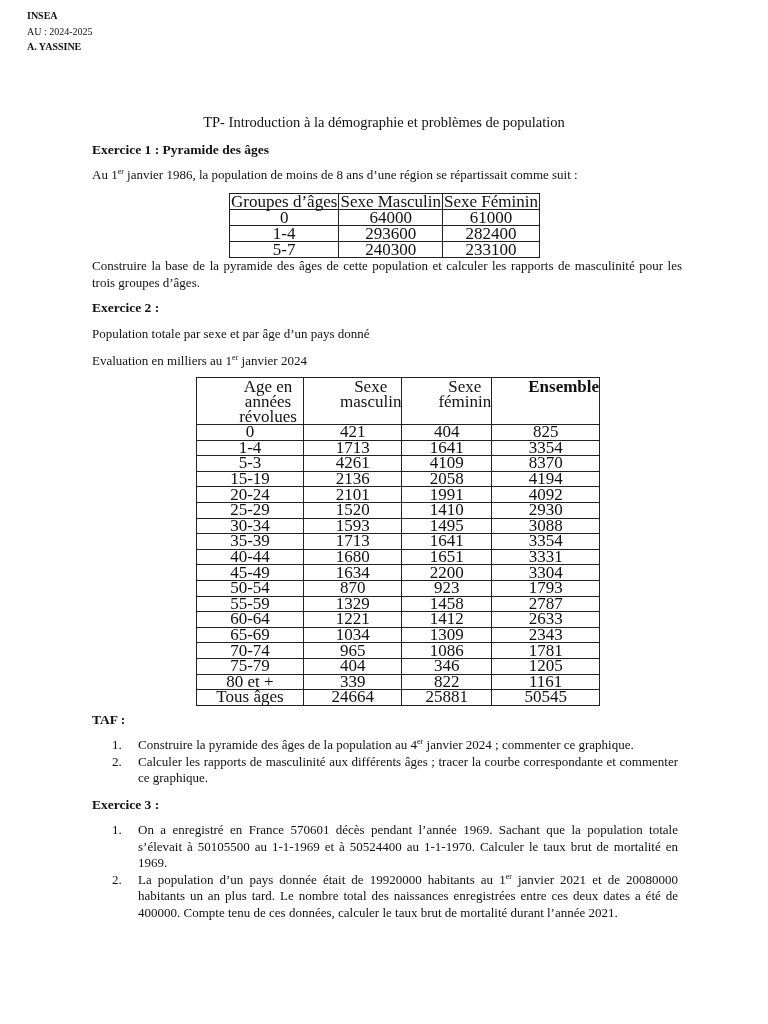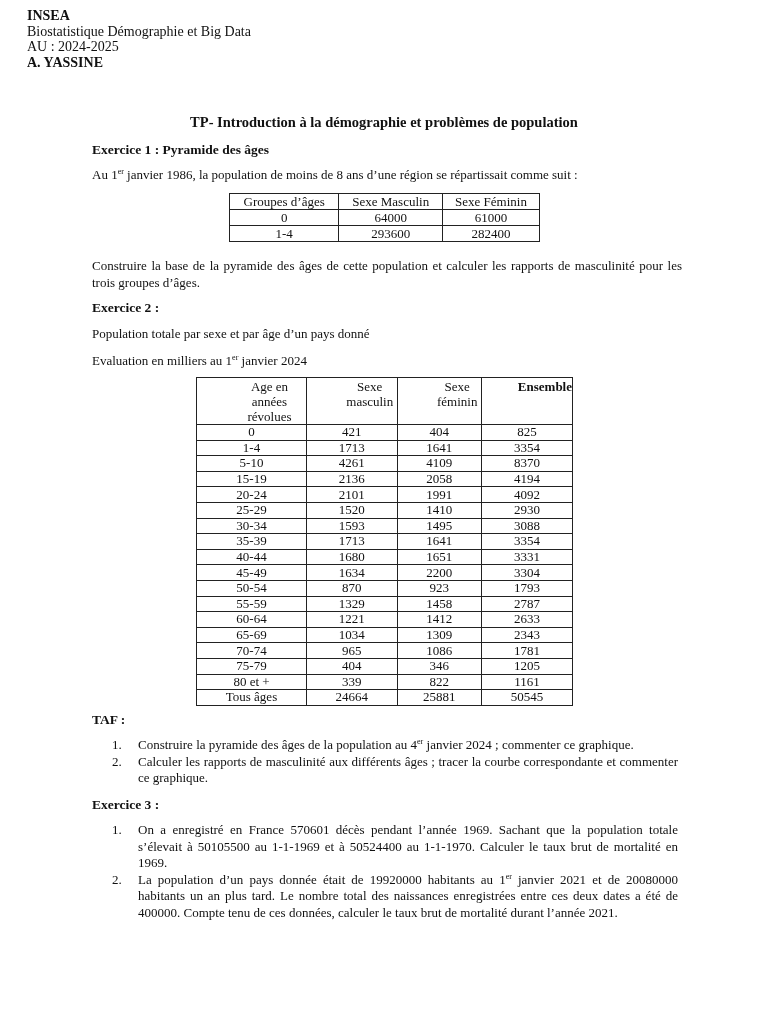--- a/index.html
+++ b/index.html
@@ -2,43 +2,42 @@
 <html><head>
 <meta charset="utf-8">
 <style>
   html, body { margin: 0; padding: 0; background: #ffffff; }
   body {
     width: 768px; height: 1024px; position: relative; overflow: hidden;
     font-family: "Liberation Serif", "DejaVu Serif", serif;
     color: #111; font-size: 13px;
   }
   .abs { position: absolute; }
-  .header { left: 27px; top: 8px; line-height: 15.5px; font-size: 14px; }
+  .header { left: 27px; top: 8px; line-height: 15.5px; font-size: 10px; }
   .header .b { font-weight: bold; }
-  .title { left: 0; width: 768px; top: 114px; text-align: center; font-weight: bold; font-size: 14.5px; }
+  .title { left: 0; width: 768px; top: 114px; text-align: center; font-weight: normal; font-size: 14.5px; }
   .h { left: 92px; font-weight: bold; font-size: 13.5px; }
   .p { left: 92px; font-size: 13px; line-height: 16.5px; text-align: center; }
   sup { font-size: 8px; vertical-align: super; line-height: 0; }
-  table { border-collapse: collapse; position: absolute; font-size: 13px; }
+  table { border-collapse: collapse; position: absolute; font-size: 17px; }
   td, th { border: 1px solid #222; text-align: center; padding: 0; font-weight: normal; line-height: 15px; }
   #t1 { left: 229px; top: 193px; width: 311px; }
   #t1 td, #t1 th { height: 15px; }
   #t2 { left: 196px; top: 377px; width: 377px; }
   #t2 th { vertical-align: top; padding-top: 1px; padding-left: 36px; }
   #t2 td { height: 14.6px; line-height: 14px; }
   ol { margin: 0; padding: 0; list-style: none; }
   .li { position: relative; padding-left: 46px; line-height: 16.5px; text-align: justify; }
   .li .num { position: absolute; left: 20px; top: 0; }
 </style>
 </head>
 <body>
 
 <div class="abs header">
   <div class="b">INSEA</div>
-  <div>Biostatistique Démographie et Big Data</div>
   <div>AU : 2024-2025</div>
   <div class="b">A. YASSINE</div>
 </div>
 
 <div class="abs title">TP- Introduction à la démographie et problèmes de population</div>
 
 <div class="abs h" style="top:142px">Exercice 1 : Pyramide des âges</div>
 <div class="abs p" style="top:167px"><span>Au 1</span><sup>er</sup><span> janvier 1986, la population de moins de 8 ans d’une région se répartissait comme suit :</span></div>
 
 <table id="t1">
@@ -52,20 +51,25 @@
   <tbody id="t1body">
       <tr>
         <td>0</td>
         <td>64000</td>
         <td>61000</td>
       </tr>
       <tr>
         <td>1-4</td>
         <td>293600</td>
         <td>282400</td>
+      </tr>
+      <tr>
+        <td>5-7</td>
+        <td>240300</td>
+        <td>233100</td>
       </tr>
     </tbody>
 </table>
 
 <div class="abs p" style="top:258px; width:590px; text-align:justify;">Construire la base de la pyramide des âges de cette population et calculer les rapports de masculinité pour les trois groupes d’âges.</div>
 
 <div class="abs h" style="top:300px">Exercice 2 :</div>
 <div class="abs p" style="top:326px">Population totale par sexe et par âge d’un pays donné</div>
 <div class="abs p" style="top:353px"><span>Evaluation en milliers au 1</span><sup>er</sup><span> janvier 2024</span></div>
 
@@ -87,21 +91,21 @@
         <td>404</td>
         <td>825</td>
       </tr>
       <tr>
         <td>1-4</td>
         <td>1713</td>
         <td>1641</td>
         <td>3354</td>
       </tr>
       <tr>
-        <td>5-10</td>
+        <td>5-3</td>
         <td>4261</td>
         <td>4109</td>
         <td>8370</td>
       </tr>
       <tr>
         <td>15-19</td>
         <td>2136</td>
         <td>2058</td>
         <td>4194</td>
       </tr>

